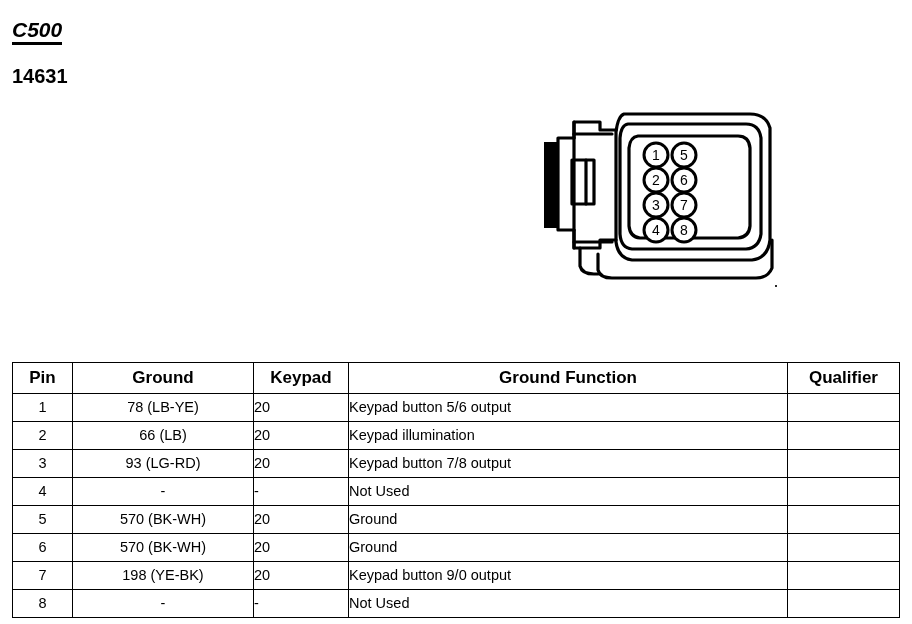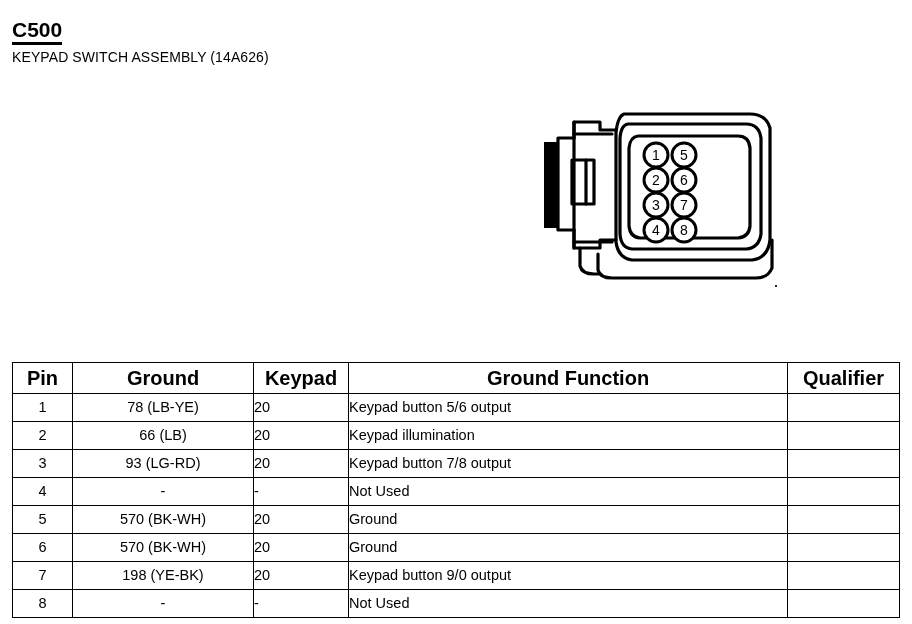--- a/index.html
+++ b/index.html
@@ -14,20 +14,21 @@
   }
 
   
   #header{position:absolute;left:12px;top:18px;}
   #connector-id{
     font-size:21px;font-weight:bold;letter-spacing:0px;
     line-height:24px;
     border-bottom:3px solid #000;
     display:inline-block;
     padding-bottom:0px;
+    font-style:italic;
   }
   #part-number{
     font-size:20px;font-weight:bold;
     line-height:22px;
     margin-top:20px;
   }
   #part-name{
     font-size:14px;font-weight:normal;
     line-height:18px;
     margin-top:3px;
@@ -58,21 +59,21 @@
     border:1.6px solid #000;
     height:27px;
     padding:0;
     font-size:14.5px;
     line-height:27px;
     overflow:hidden;
     white-space:nowrap;
   }
   #pin-table thead th{
     font-weight:bold;
-    font-size:20px;
+    font-size:17px;
     text-align:center;
     height:30px;
     line-height:30px;
   }
   col.c-pin{width:60px;}
   col.c-circuit{width:181px;}
   col.c-gauge{width:95px;}
   col.c-func{width:439px;}
   col.c-qual{width:112px;}
 
@@ -80,21 +81,21 @@
   .cell-circuit{text-align:center;margin-left:36px;}
   .cell-gauge{text-align:left;}
   .cell-func{text-align:left;padding-left:5px;margin-left:15px;}
   .cell-qual{text-align:left;}
 </style>
 </head>
 <body>
 
 <div id="header">
   <div id="connector-id">C500</div>
-  <div id="part-name">KEYPAD SWITCH ASSEMBLY (14A626)</div>
+  <div id="part-number">14631</div>
 </div>
 
 <div id="connector-figure">
   <svg width="262" height="175" viewBox="0 0 262 175" xmlns="http://www.w3.org/2000/svg">
     <g fill="none" stroke="#000" stroke-width="3.2" stroke-linejoin="round" stroke-linecap="round">
 
       <path d="M 96 6 L 222 6 Q 238 6 242 20 L 242 132 Q 240 150 224 152 L 104 152
                Q 90 150 88 134 L 88 24 Q 90 8 96 6 Z"></path>
 
       <path d="M 100 16 L 218 16 Q 231 16 233 30 L 233 126 Q 231 140 218 141 L 104 141

